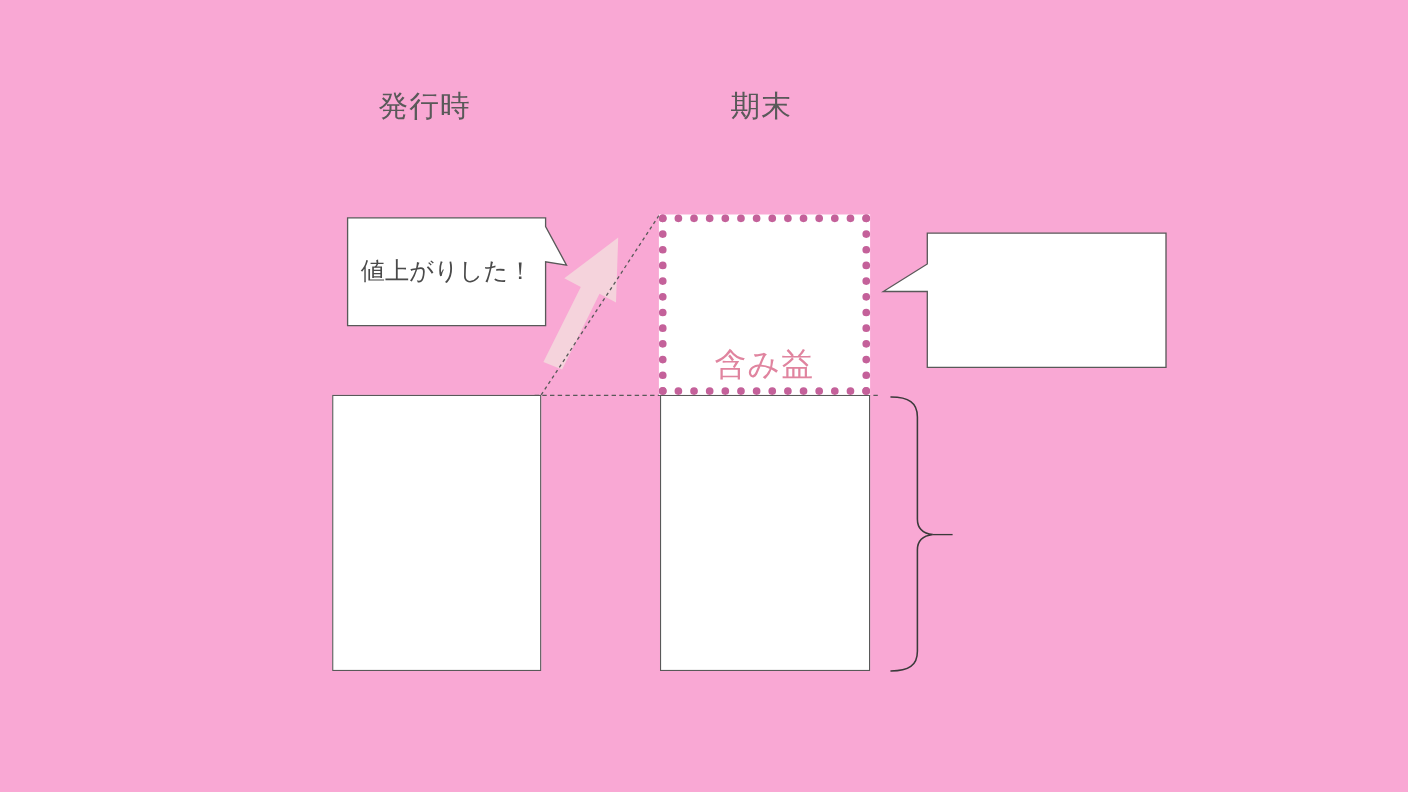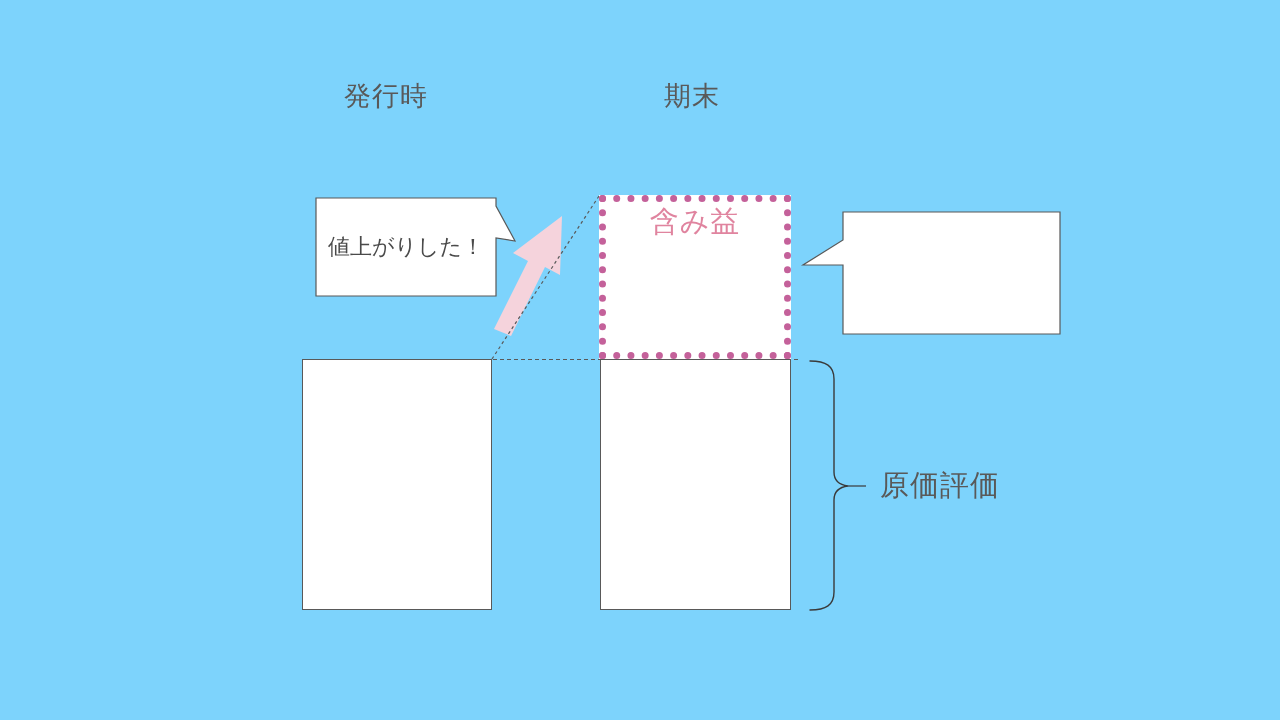--- a/index.html
+++ b/index.html
@@ -7,21 +7,21 @@
     padding: 0;
     background: #ffffff;
   }
   body {
     font-family: "Liberation Sans", "DejaVu Sans", sans-serif;
   }
   #canvas {
     position: relative;
     width: 1280px;
     height: 720px;
-    background: #7dd3fc;
+    background: #f9a8d4;
     overflow: hidden;
   }
   .col-header {
     position: absolute;
     font-size: 27px;
     color: #595959;
     letter-spacing: 1px;
     white-space: nowrap;
   }
   #header-issue { left: 344px; top: 78px; }
@@ -39,21 +39,21 @@
   #gain-box {
     position: absolute;
     left: 599px;
     top: 195px;
     width: 192px;
     height: 164px;
     box-sizing: border-box;
     border: 7px dotted #c4619a;
     background: #ffffff;
     display: flex;
-    align-items: flex-start;
+    align-items: flex-end;
     justify-content: center;
   }
   #gain-label {
     font-size: 29px;
     color: #e0849f;
     letter-spacing: 1px;
     white-space: nowrap;
   }
 
   .svg-layer {
@@ -139,15 +139,14 @@
   <div class="bar" id="bar-left"></div>
   <div class="bar" id="bar-right"></div>
 
   <div id="gain-box">
     <span id="gain-label">含み益</span>
   </div>
 
   <div class="bubble-text" id="bubble-left-text">値上がりした！</div>
 
 
-  <div id="brace-label">原価評価</div>
 
 </div>
 
 </body></html>

